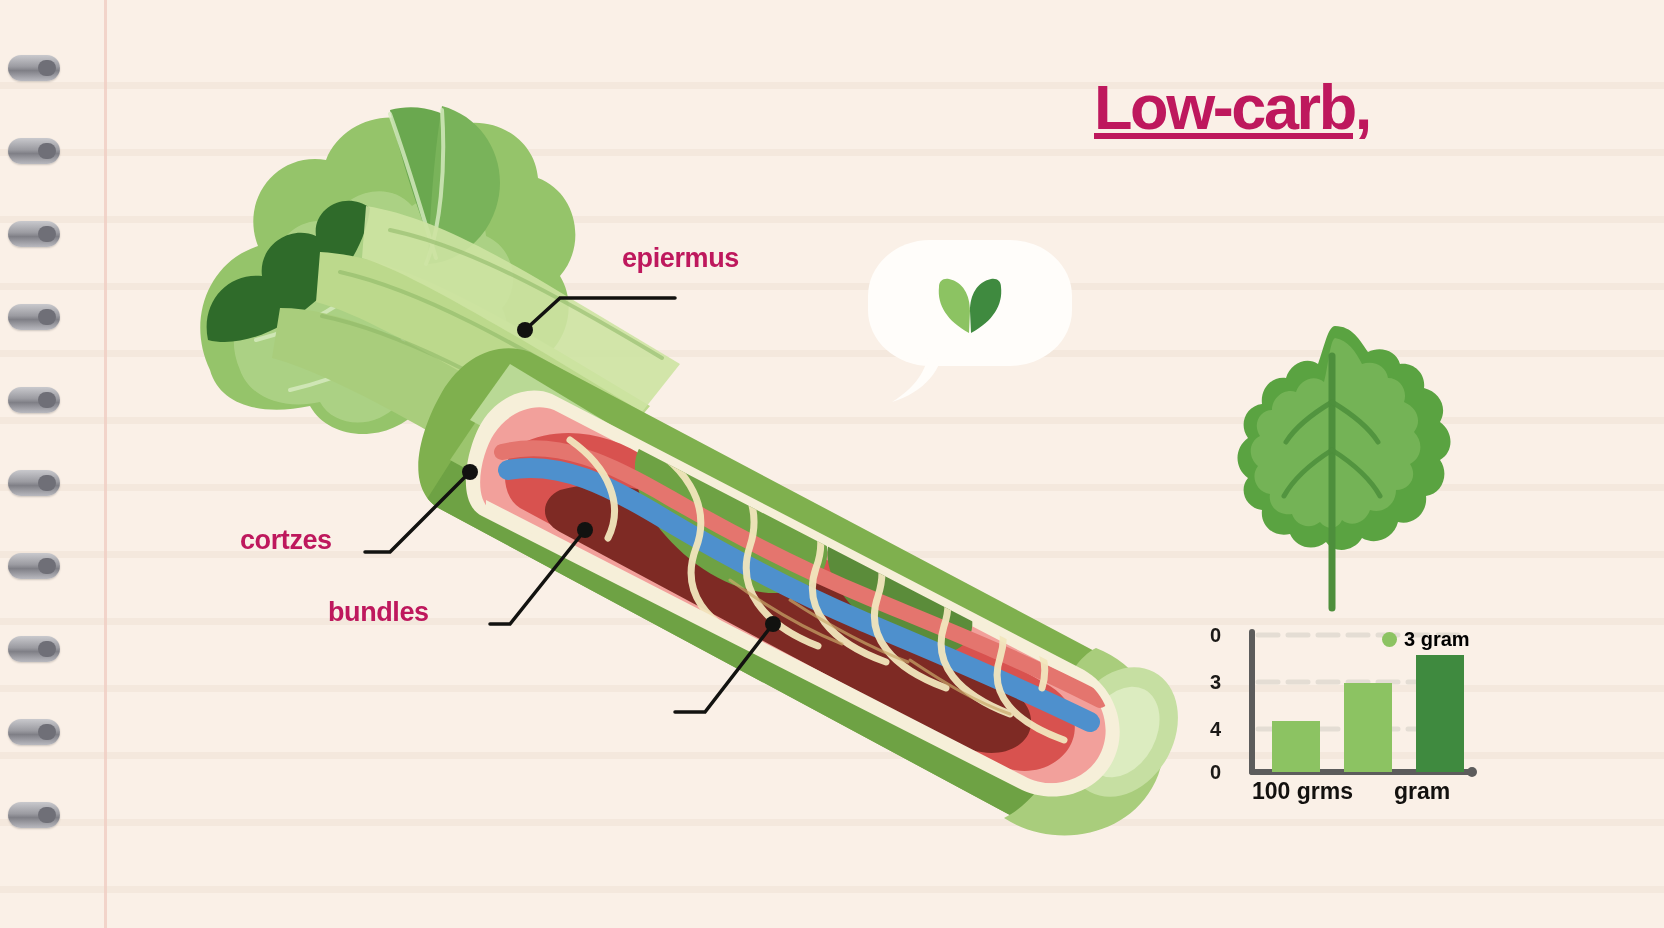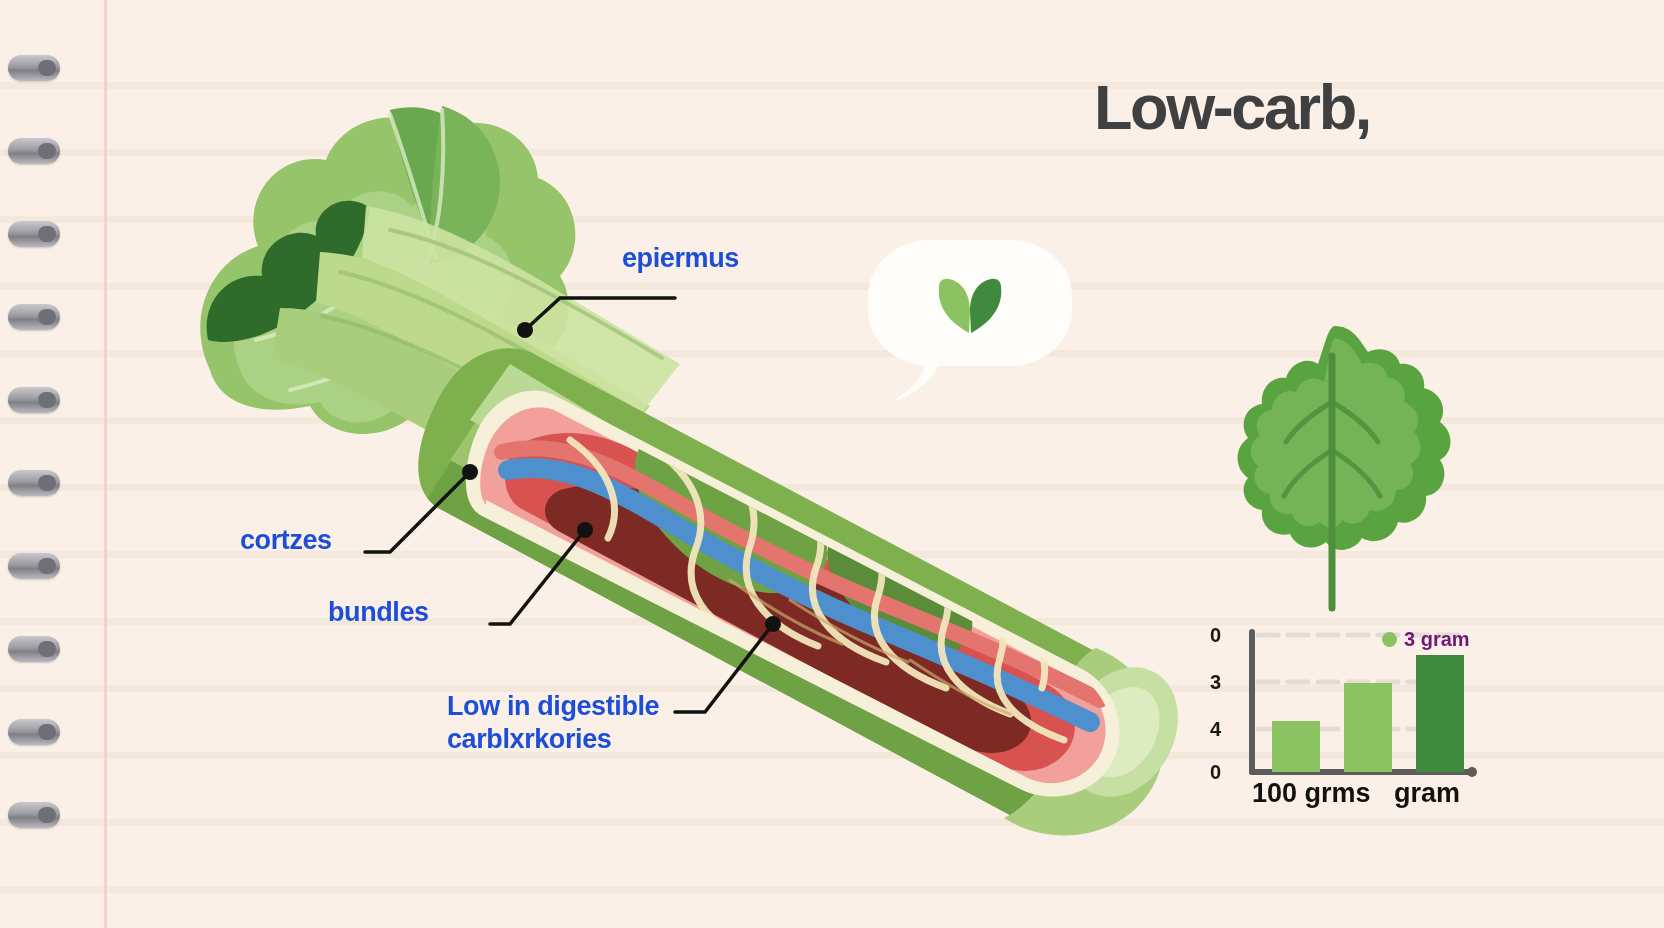--- a/index.html
+++ b/index.html
@@ -18,45 +18,45 @@
   
   .margin-line{position:absolute;left:104px;top:0;width:3px;height:928px;background:#f0cfc4;opacity:.85;}
   .spiral{position:absolute;left:0;top:0;width:104px;height:928px;}
   .ring{position:absolute;left:8px;width:52px;height:26px;border-radius:26px;
         background:linear-gradient(180deg,#c9c9cd 0%,#9b9ba1 45%,#7f7f86 60%,#b9b9bf 100%);
         box-shadow:0 1px 2px rgba(0,0,0,.18);}
   .ring:after{content:"";position:absolute;left:30px;top:5px;width:18px;height:16px;border-radius:16px;background:#6f6f77;}
 
   
   .celery{position:absolute;left:90px;top:40px;width:1130px;height:800px;}
-  .lbl{position:absolute;color:#1d4ed8;font-weight:bold;letter-spacing:-.4px;
+  .lbl{position:absolute;color:#be185d;font-weight:bold;letter-spacing:-.4px;
        font-family:"Liberation Sans", sans-serif;white-space:nowrap;}
   #lbl-epidermis{left:622px;top:243px;font-size:27px;}
   #lbl-cortex{left:240px;top:525px;font-size:27px;text-align:center;}
   #lbl-bundles{left:328px;top:597px;font-size:27px;}
   #lbl-lowcarb{left:447px;top:690px;font-size:27px;line-height:33px;}
 
   
   .title{position:absolute;left:1094px;top:78px;width:480px;
-         font-size:63px;line-height:.95;font-weight:bold;color:#404040;
-         letter-spacing:-2.4px;}
+         font-size:63px;line-height:.95;font-weight:bold;color:#be185d;
+         letter-spacing:-2.4px;text-decoration:underline;}
 
   
   .bubble{position:absolute;left:868px;top:240px;width:204px;height:126px;
           background:#fffdfa;border-radius:62px/56px;}
   .bubble-tail{position:absolute;left:884px;top:340px;width:66px;height:66px;}
 
   
   .leafart{position:absolute;left:1210px;top:318px;width:250px;height:300px;}
 
   
   .chart{position:absolute;left:1210px;top:620px;width:280px;height:180px;}
   .ch-ylab{position:absolute;font-size:20px;font-weight:bold;color:#1b1917;}
-  .ch-xlab{position:absolute;font-size:27px;font-weight:bold;color:#13110f;white-space:nowrap;}
-  .ch-leg{position:absolute;font-size:20px;font-weight:bold;color:#701a75;white-space:nowrap;}
+  .ch-xlab{position:absolute;font-size:23px;font-weight:bold;color:#13110f;white-space:nowrap;}
+  .ch-leg{position:absolute;font-size:20px;font-weight:bold;color:#000000;white-space:nowrap;}
   .ch-dot{position:absolute;width:15px;height:15px;border-radius:50%;background:#8cc362;}
   .bar{position:absolute;bottom:0;}
 </style>
 </head>
 <body>
 
 <div class="page">
 
   <div class="rules">
       <div class="rule" style="top: 82px;"></div>
@@ -213,24 +213,20 @@
         <circle cx="495" cy="490" r="8" fill="#121210" stroke="none"></circle>
         <path d="M683,584 L615,672 L585,672"></path>
         <circle cx="683" cy="584" r="8" fill="#121210" stroke="none"></circle>
       </g>
     </svg>
   </div>
 
   <div class="lbl" id="lbl-epidermis">epiermus</div>
   <div class="lbl" id="lbl-cortex">cortzes</div>
   <div class="lbl" id="lbl-bundles">bundles</div>
-  <div class="lbl" id="lbl-lowcarb">
-    <div>Low in digestible</div>
-    <div>carblxrkories</div>
-  </div>
 
   <div class="title">
     <div>Low-carb,</div>
   </div>
 
   <div class="bubble"></div>
   <div class="bubble-tail">
     <svg width="66" height="66" viewBox="0 0 66 66" xmlns="http://www.w3.org/2000/svg">
       <path d="M60,0 C60,30 40,52 8,62 C34,46 46,26 46,0 Z" fill="#fffdfa"></path>
     </svg>

